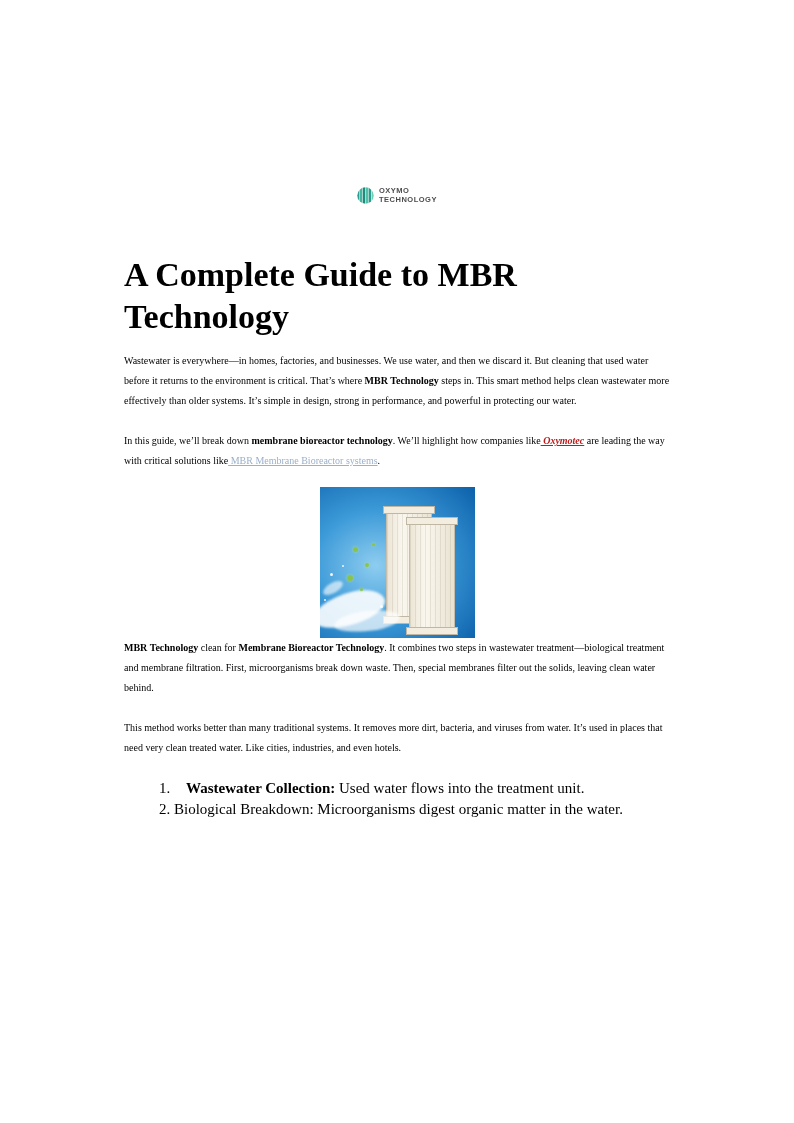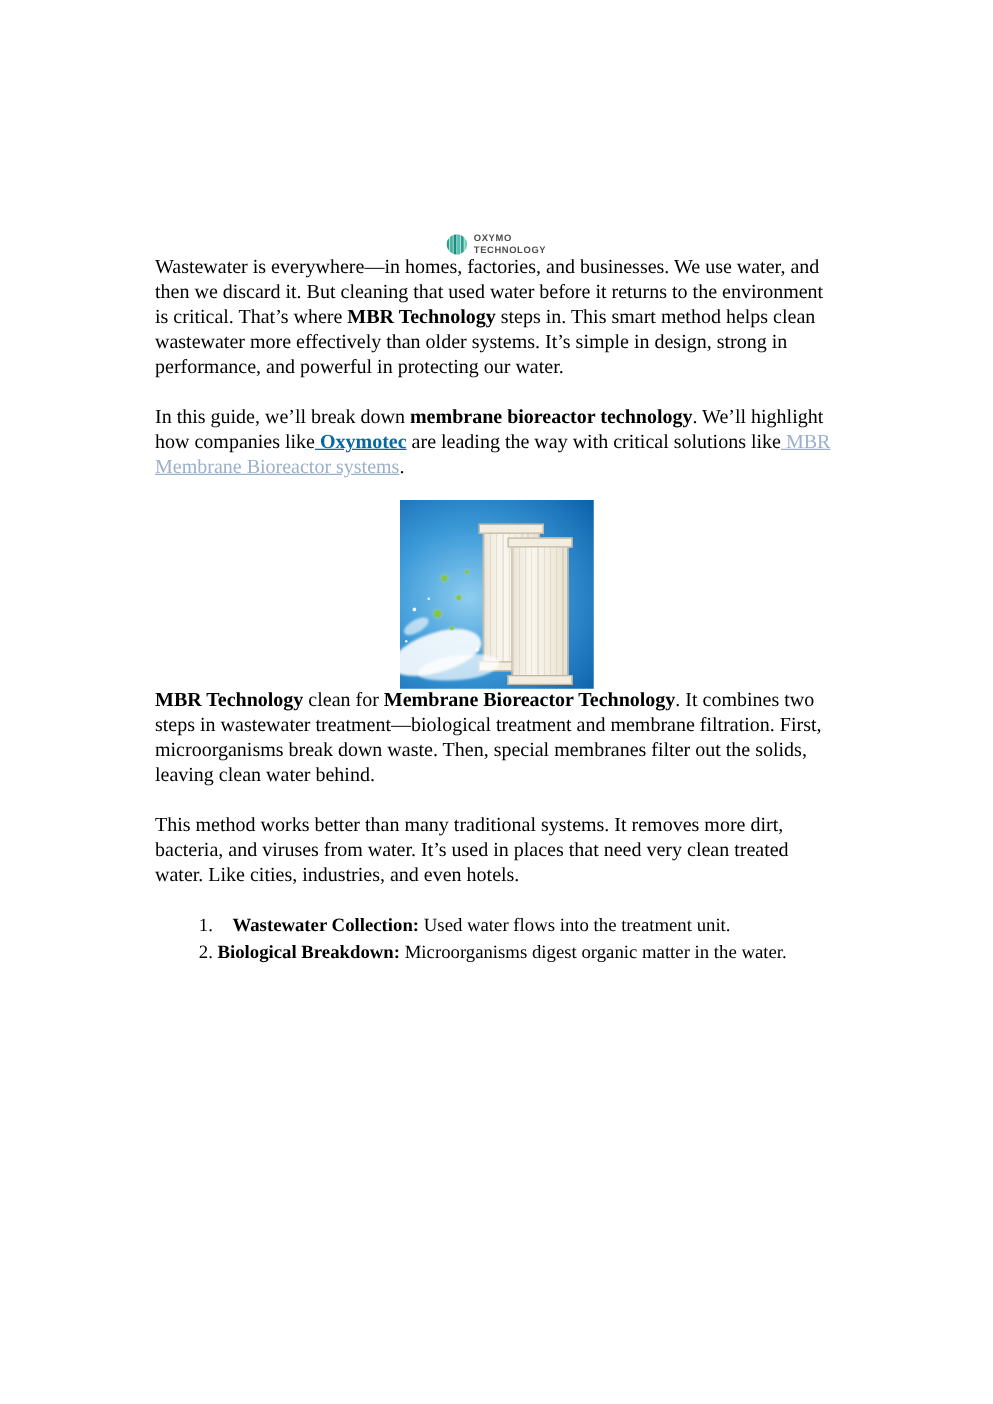--- a/index.html
+++ b/index.html
@@ -14,23 +14,23 @@
   .logo { display:flex; align-items:center; justify-content:center; gap:5px; }
   .logo-icon { width:17px; height:17px; display:block; }
   .logo-text {
     font-family:"Liberation Sans", sans-serif; font-size:7.5px; font-weight:bold;
     color:#4d4d4d; letter-spacing:0.5px; line-height:9px;
   }
   
   h1.title { font-size:34px; line-height:42px; font-weight:bold; margin:50px 0 13px 0; }
   h2.section-heading { font-size:22px; line-height:27px; font-weight:bold; margin:21px 0 18px 0; }
   
-  p.body { font-size:16px; line-height:20px; margin:0 0 20px 0; }
+  p.body { font-size:10px; line-height:20px; margin:0 0 20px 0; }
   p.body:last-child { margin-bottom:0; }
-  a.link-strong { color:#0369a1; font-weight:bold; text-decoration:underline; cursor:pointer; }
+  a.link-strong { color:#b91c1c; font-weight:bold; text-decoration:underline; cursor:pointer;font-style:italic; }
   a.link-muted { color:#9bb0ca; text-decoration:underline; cursor:pointer; }
   
   ol.steps { font-size:15px; line-height:20px; padding-left:50px; margin:0; }
   ol.steps li { margin:1px 0; }
   
   .figure {
     width:155px; height:151px; margin:-4px auto 0 auto; position:relative;
     background:radial-gradient(130px 115px at 36% 52%, #8ecdf0 0%, #3c9ad8 48%, #0e63ac 100%);
     overflow:hidden;
   }
@@ -86,20 +86,21 @@
         <rect x="11.6" y="0" width="2.4" height="17" fill="#2a9d8f"></rect>
         <rect x="14.5" y="0" width="2.5" height="17" fill="#6fcdb4"></rect>
       </g>
     </svg>
     <div class="logo-text">
       <div>OXYMO</div>
       <div>TECHNOLOGY</div>
     </div>
   </div>
 
+  <h1 class="title">A Complete Guide to MBR Technology</h1>
 
   <p class="body"><span>Wastewater is everywhere—in homes, factories, and businesses. We use water, and then we discard it. But cleaning that used water before it returns to the environment is critical. That’s where </span><span style="font-weight: 700;">MBR Technology</span><span> steps in. This smart method helps clean wastewater more effectively than older systems. It’s simple in design, strong in performance, and powerful in protecting our water.</span></p>
 
   <p class="body"><span>In this guide, we’ll break down </span><span style="font-weight: 700;">membrane bioreactor technology</span><span>. We’ll highlight how companies like</span><a class="link-strong" href="#" style="font-weight: 700;"> Oxymotec</a><span> are leading the way with critical solutions like</span><a class="link-muted" href="#"> MBR Membrane Bioreactor systems</a><span>.</span></p>
 
   <div class="figure">
     <div class="splash s1"></div>
     <div class="splash s3"></div>
     <div class="panel panel-back"></div>
     <div class="panel panel-front"></div>
@@ -117,16 +118,16 @@
 
 
   <p class="body"><span style="font-weight: 700;">MBR Technology</span><span> clean for </span><span style="font-weight: 700;">Membrane Bioreactor Technology</span><span>. It combines two steps in wastewater treatment—biological treatment and membrane filtration. First, microorganisms break down waste. Then, special membranes filter out the solids, leaving clean water behind.</span></p>
 
   <p class="body"><span>This method works better than many traditional systems. It removes more dirt, bacteria, and viruses from water. It’s used in places that need very clean treated water. Like cities, industries, and even hotels.</span></p>
 
 
 
   <ol class="steps">
     <li><span style="font-weight: 700; margin-left: 12px;">Wastewater Collection:</span><span> Used water flows into the treatment unit.</span></li>
-    <li><span style="font-weight: 700;">Biological Breakdown:</span><span> Microorganisms digest organic matter in the water.</span></li>
+    <li><span style="font-weight: 400;">Biological Breakdown:</span><span> Microorganisms digest organic matter in the water.</span></li>
   </ol>
 
 </div>
 
 </body></html>

